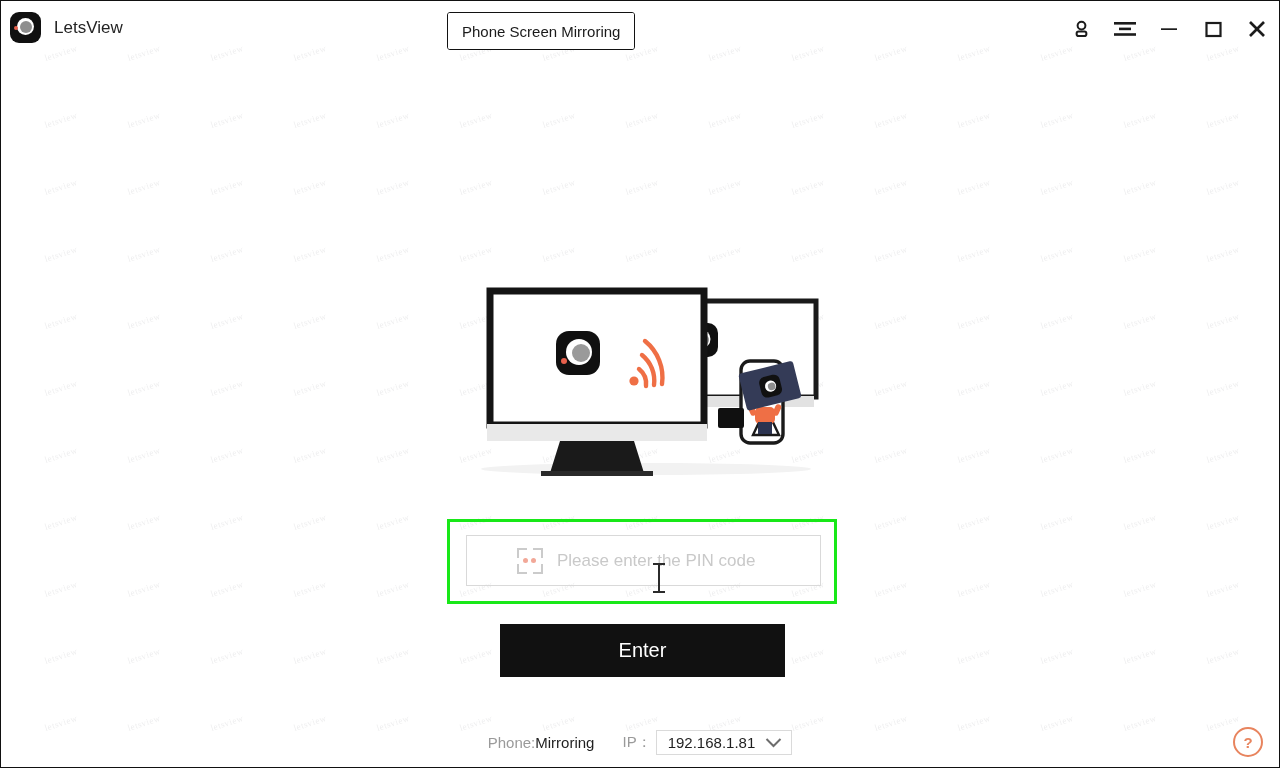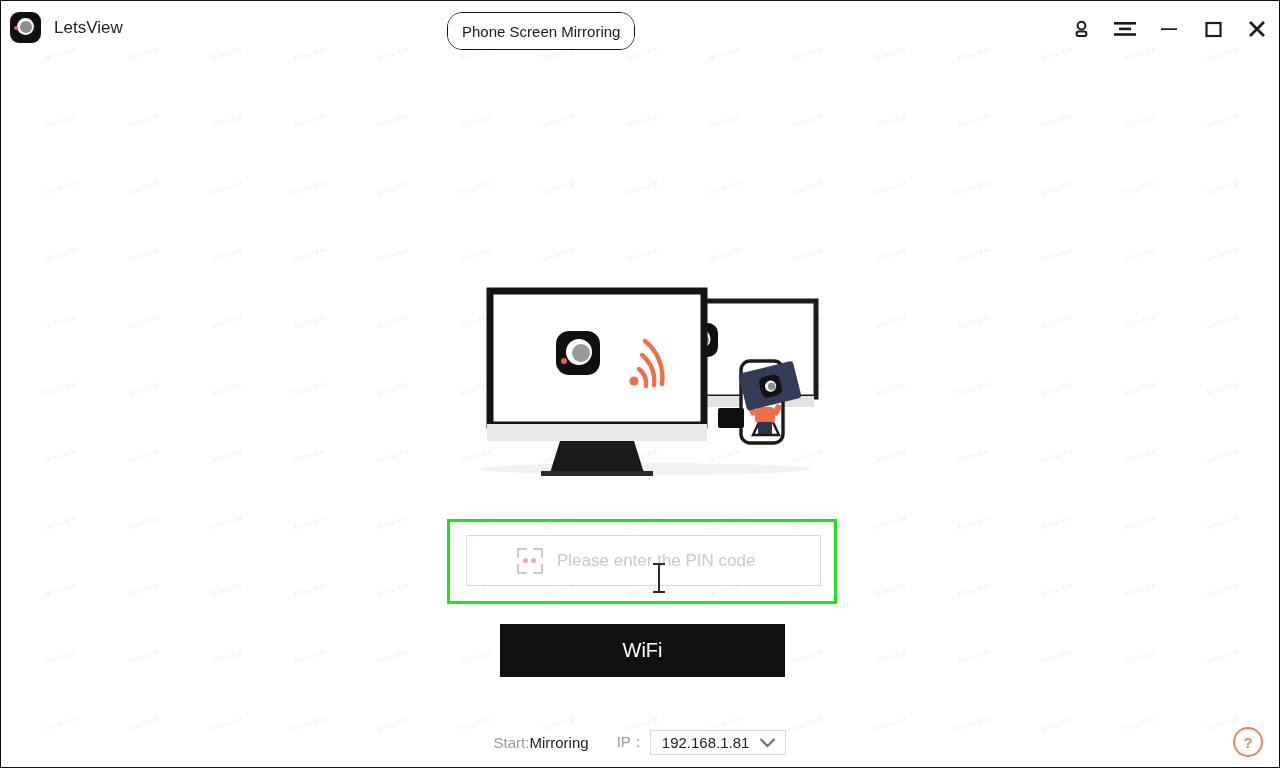--- a/index.html
+++ b/index.html
@@ -90,21 +90,21 @@
     color: #242424;
     font-family: "Liberation Sans", sans-serif;
   }
 
   .tabs {
     position: absolute;
     left: 446px; top: 11px;
     height: 36px;
     display: flex;
     border: 1px solid #121212;
-    border-radius: 15px;
+    border-radius: 3px;
     overflow: hidden;
     background: #fff;
   }
   .tab {
     display: flex;
     align-items: center;
     padding: 0 14px;
     font-size: 15px;
     cursor: pointer;
     white-space: nowrap;
@@ -605,26 +605,26 @@
         <i class="br"></i>
       <span class="d d1"></span>
         <span class="d d2"></span>
     </div>
     <span class="ph">Please enter the PIN code</span>
   </div>
   <div class="caret">
       <i></i>
     </div>
 
-  <div class="startbtn">WiFi</div>
+  <div class="startbtn">Enter</div>
 
   <div class="footer">
     <div class="netinfo">
       <div>
-        <span class="wifi-label">Start:</span><span class="wifi-val">Mirroring</span>
+        <span class="wifi-label">Phone:</span><span class="wifi-val">Mirroring</span>
       </div>
       <div style="display:flex;align-items:center;">
         <span class="ip-label">IP：</span>
         <div class="ipselect">
           <span class="ipval">192.168.1.81</span>
           <span>
             <svg width="17" height="11" viewBox="0 0 17 11">
               <polyline points="1.5,2 8.5,9 15.5,2" fill="none" stroke="#6d6d6d" stroke-width="2"></polyline>
             </svg>
           </span>

